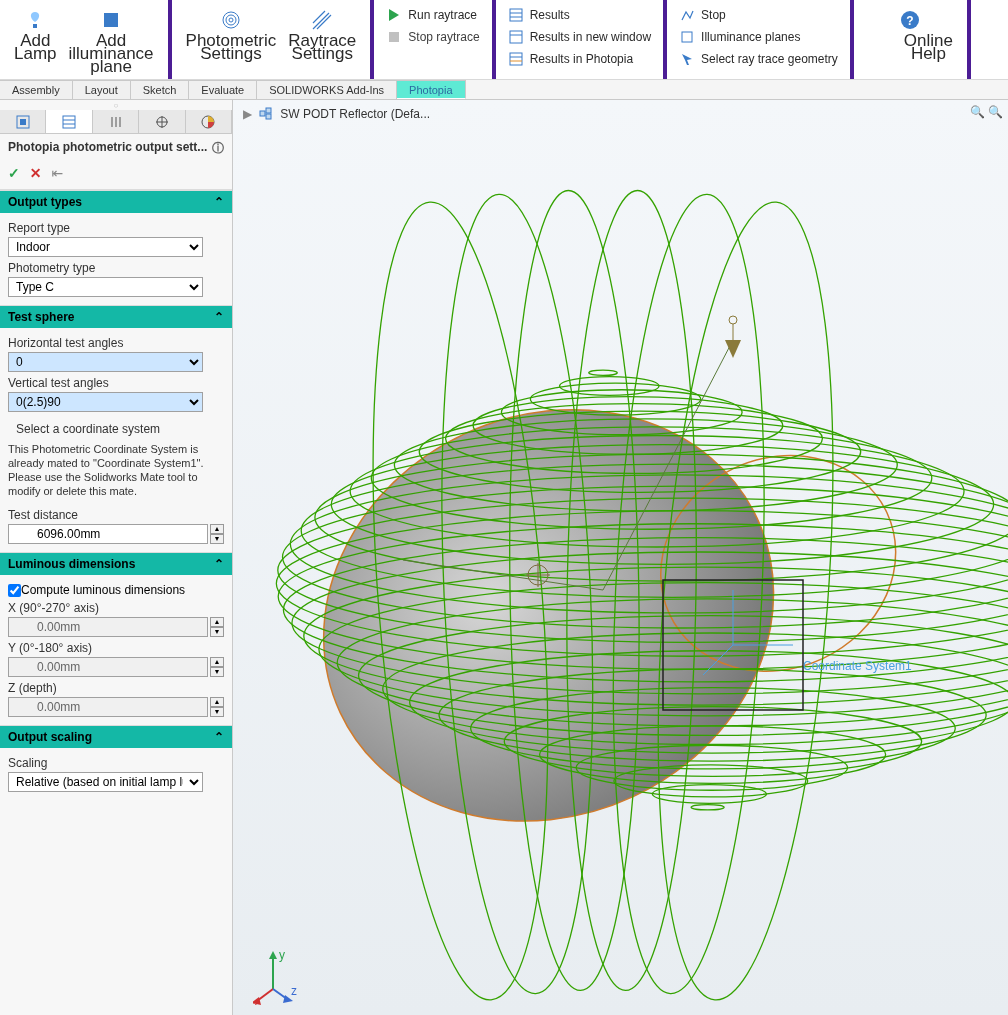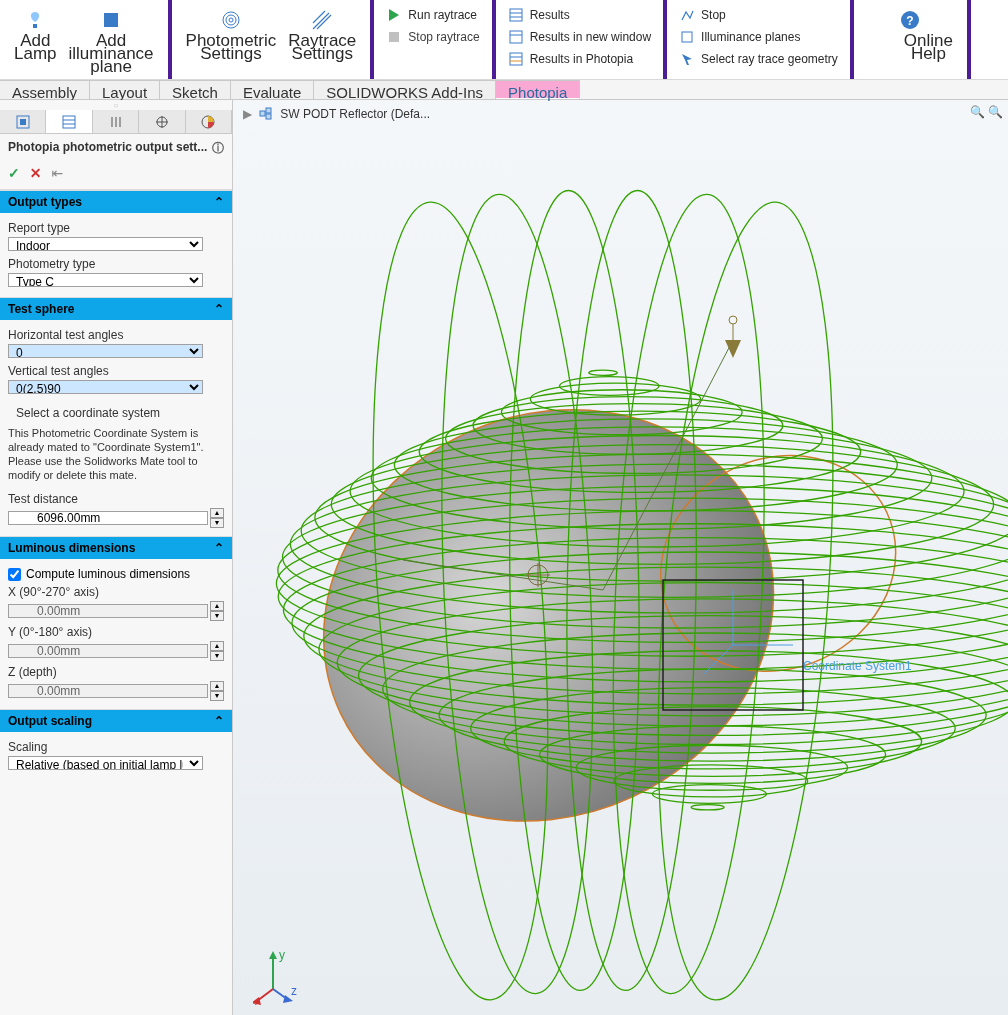--- a/index.html
+++ b/index.html
@@ -11,47 +11,47 @@
 .rib-big { display: flex; flex-direction: column; align-items: center; justify-content: flex-start; padding: 4px 6px; cursor: pointer; text-align: center; color: #2a2a2a; }
 .rib-big .ic { width: 24px; height: 24px; margin-bottom: 2px; display: flex; align-items: center; justify-content: center; }
 .rib-big .lbl { line-height: 13px; font-size: 17px; }
 .rib-small-col { display: flex; flex-direction: column; gap: 4px; padding-top: 2px; }
 .rib-small { display: flex; align-items: center; gap: 6px; padding: 1px 4px; cursor: pointer; color: #2a2a2a; }
 .rib-small.disabled { color: #404040; cursor: default; }
 .rib-small .ic { width: 16px; height: 16px; display: flex; align-items: center; justify-content: center; }
 
 
 .tabbar { height: 20px; display: flex; border-bottom: 1px solid #c9c9c9; background: #f5f5f5; }
-.tab { padding: 3px 12px; border-right: 1px solid #c9c9c9; border-top: 1px solid #c9c9c9; background: #f0f0f0; cursor: pointer; font-size: 15px; color: #333; }
-.tab.active { background: #f9a8d4; border-bottom: 1px solid #fff; position: relative; z-index: 1; color: #2c6aa0; }
+.tab { padding: 3px 12px; border-right: 1px solid #c9c9c9; border-top: 1px solid #c9c9c9; background: #f0f0f0; cursor: pointer; font-size: 11px; color: #333; }
+.tab.active { background: #5eead4; border-bottom: 1px solid #fff; position: relative; z-index: 1; color: #2c6aa0; }
 
 
 .body { display: flex; height: calc(1015px - 80px - 20px); }
 
 
 .sidepanel { width: 233px; border-right: 1px solid #c9c9c9; background: #f7f7f7; display: flex; flex-direction: column; }
 .sp-tabs { height: 24px; background: #e8e8e8; display: flex; border-bottom: 1px solid #c9c9c9; }
 .sp-tab { flex: 1; display: flex; align-items: center; justify-content: center; border-right: 1px solid #c9c9c9; cursor: pointer; }
 .sp-tab.active { background: #fff; }
 .sp-head { padding: 6px 8px 4px; font-weight: bold; color: #333; display: flex; justify-content: space-between; }
 .sp-tools { display: flex; align-items: center; gap: 10px; padding: 4px 8px 8px; border-bottom: 1px solid #dcdcdc; }
 .sp-body { overflow-y: auto; flex: 1; }
 .sect { border-top: 1px solid #dcdcdc; }
-.sect-head { padding: 4px 8px; background: #0ea5e9; font-weight: bold; display: flex; justify-content: space-between; align-items: center; cursor: pointer; }
+.sect-head { padding: 4px 8px; background: #14b8a6; font-weight: bold; display: flex; justify-content: space-between; align-items: center; cursor: pointer; }
 .sect-body { padding: 4px 8px 8px; }
 .field-lbl { font-weight: normal; color: #333; margin-top: 4px; margin-bottom: 2px; display: block; }
 .note { font-size: 11px; color: #333; margin-top: 6px; line-height: 14px; }
-select, input[type=text] { width: 195px; height: 14px; border: 1px solid #a0a0a0; background: #fff; padding: 0 3px; font-size: 12px; }
+select, input[type=text] { width: 195px; height: 20px; border: 1px solid #a0a0a0; background: #fff; padding: 0 3px; font-size: 12px; }
 .sel-blue { background: #cde6ff; }
 .spin-row { display: flex; align-items: center; gap: 2px; }
 .spin-row input { flex: 1; padding-left: 28px; }
 .spin { display: flex; flex-direction: column; }
 .spin button { width: 14px; height: 10px; border: 1px solid #999; background: #f0f0f0; font-size: 7px; line-height: 6px; padding: 0; cursor: pointer; }
 input[readonly] { background: #f0f0f0; color: #666; }
-.chk { display: flex; align-items: center; gap: 5px; margin-top: 4px; }
+.chk { display: flex; align-items: center; margin-top: 4px; }
 
 
 .viewport { flex: 1; position: relative; background: linear-gradient(#f4f7fa, #e8edf1); }
 .bc { position: absolute; top: 6px; left: 10px; display: flex; align-items: center; gap: 6px; color: #333; font-size: 11px; }
 .vp-svg { position: absolute; top: 30px; left: 0; right: 0; bottom: 0; }
 .triad { position: absolute; left: 20px; bottom: 10px; }
 .zoom-icons { position: absolute; top: 4px; right: 4px; display: flex; gap: 2px; }
 .zoom-icons span { width: 16px; height: 16px; display: flex; align-items: center; justify-content: center; color: #888; cursor: pointer; }
 </style>
 </head>

